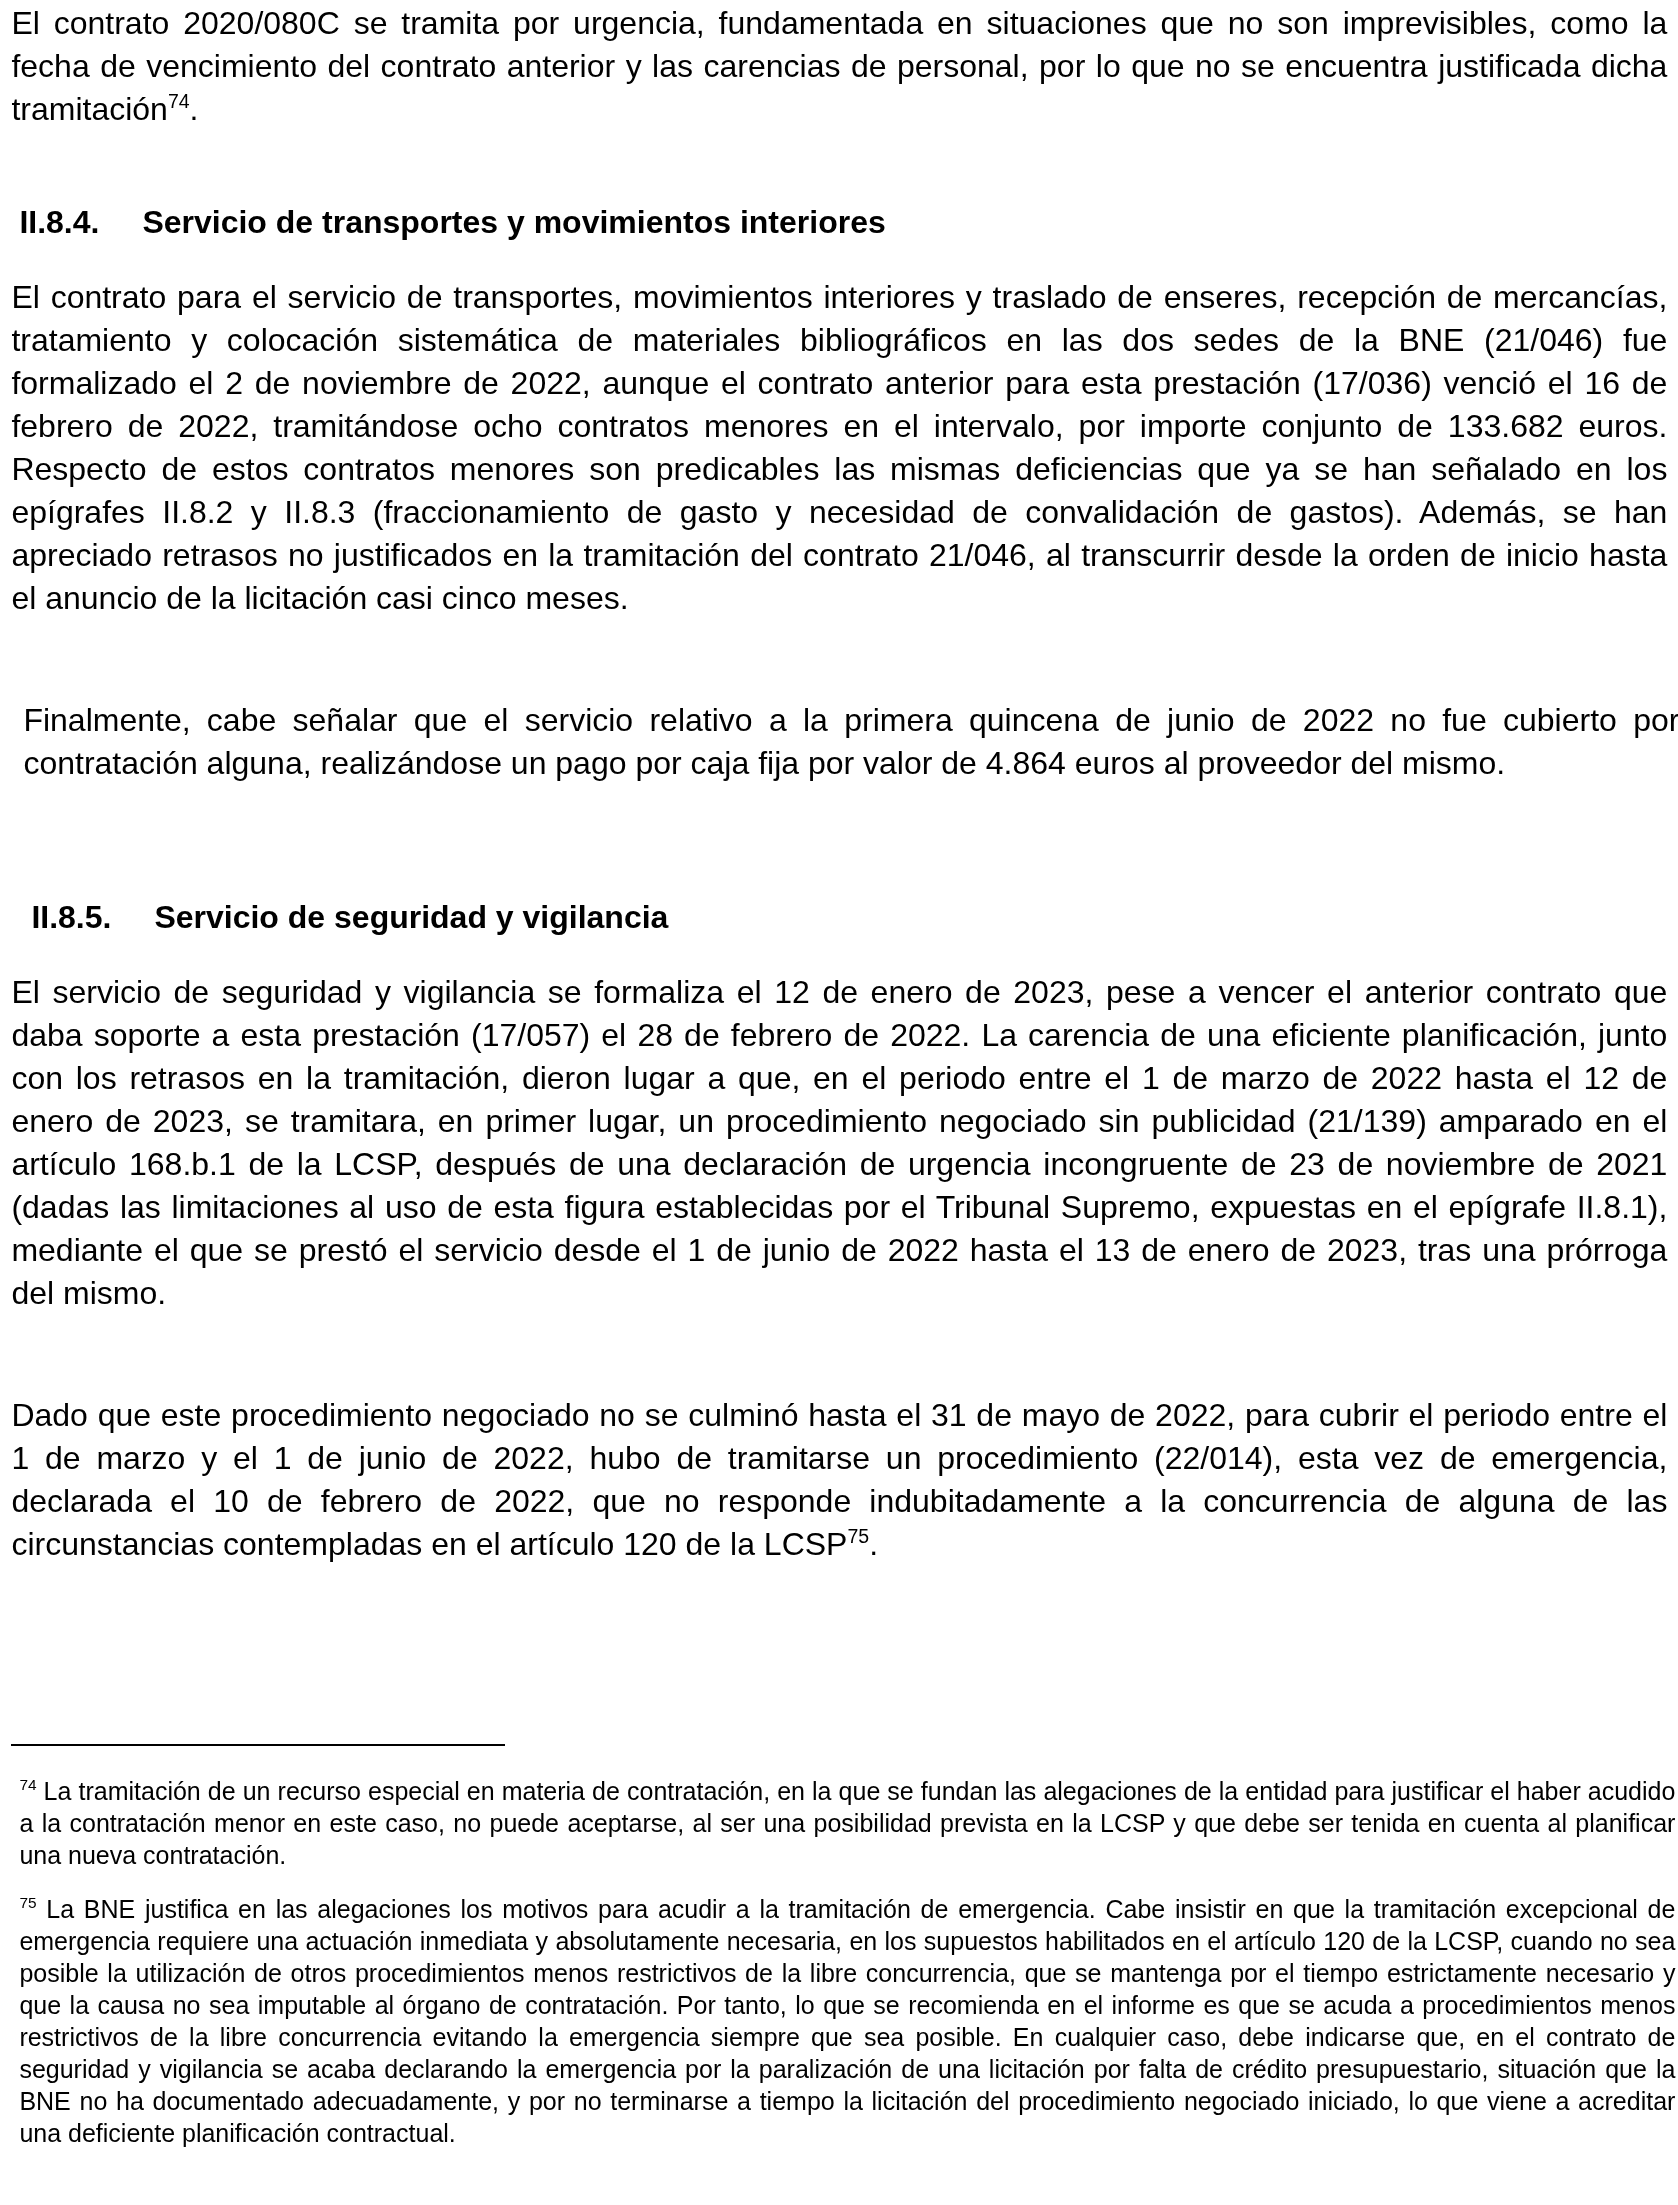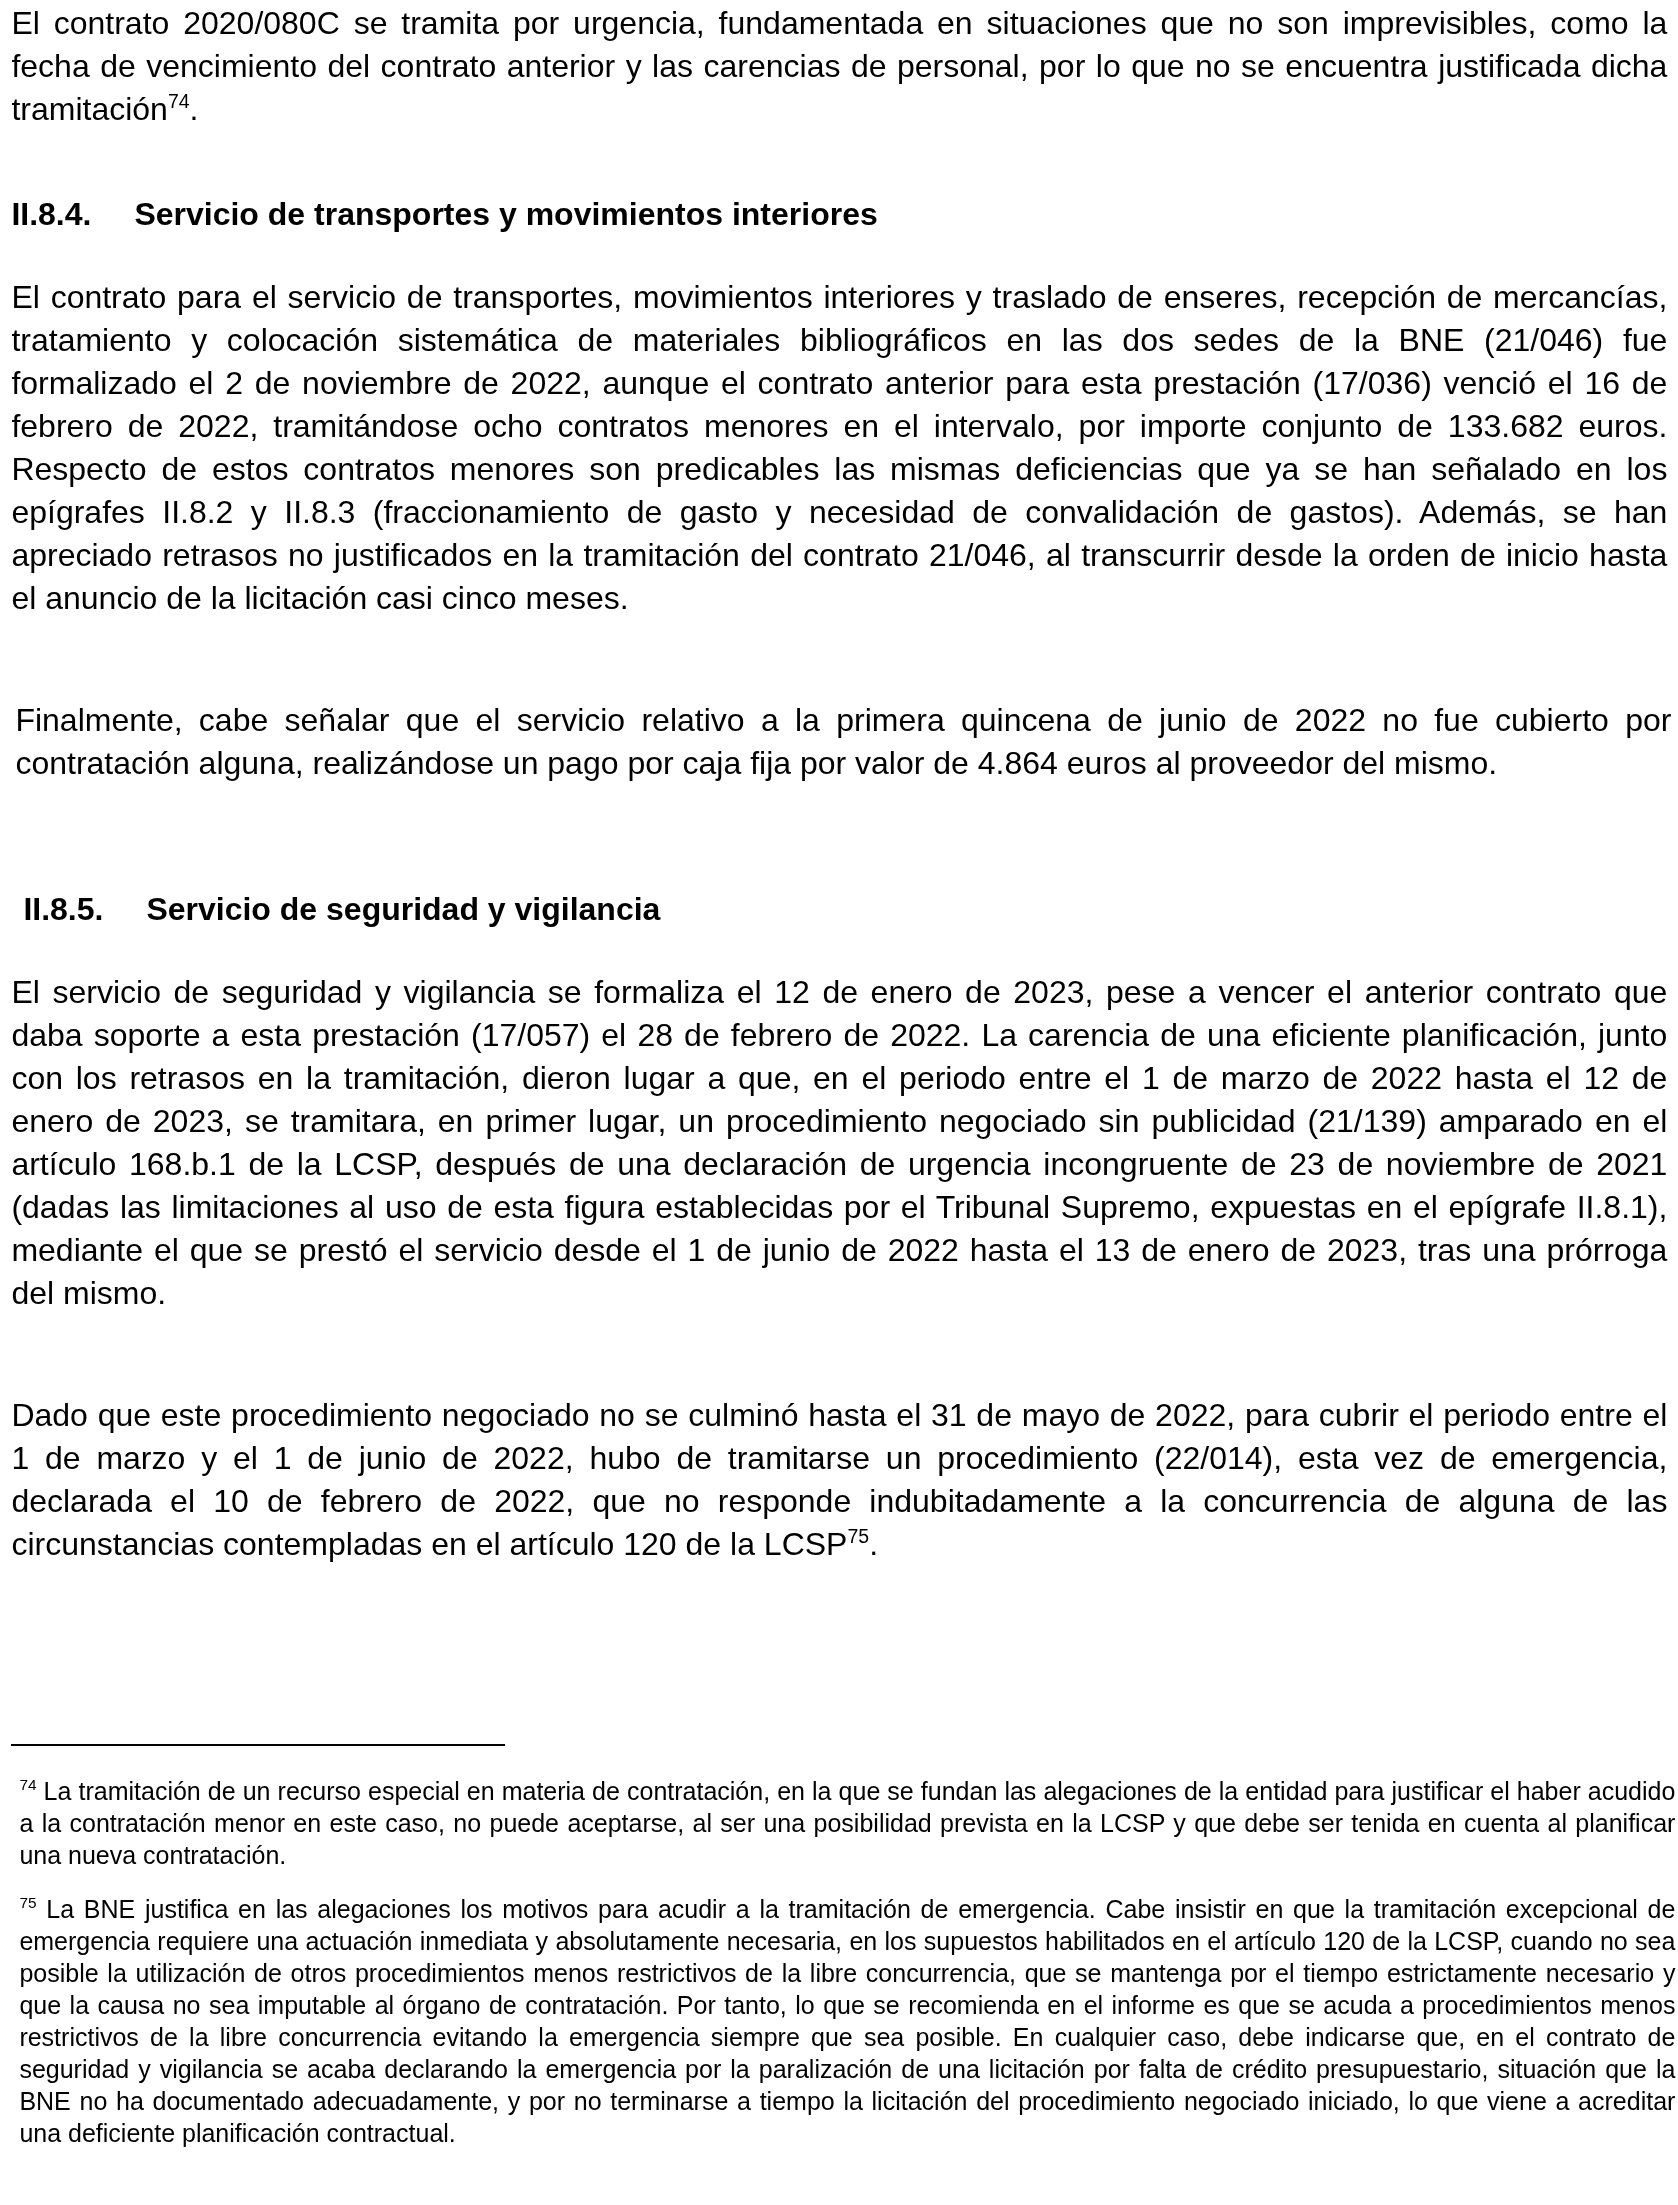--- a/index.html
+++ b/index.html
@@ -6,21 +6,21 @@
   body {
     width: 1678px; height: 2205px; position: relative; overflow: hidden;
     font-family: "Liberation Sans", sans-serif; color: #000;
   }
   .page { position: absolute; left: 11.4px; top: 0; width: 1656px; }
   .p {
     font-size: 32px; line-height: 43px; text-align: justify; margin: 0;
     text-align-last: left;
   }
   .h {
-    font-size: 32px; line-height: 43px; font-weight: bold; margin: 0;
+    font-size: 32px; line-height: 43px; font-weight: bold; margin: 8px;
   }
   .h .num { display: inline-block; width: 123px; }
   sup { font-size: 19.5px; line-height: 0; vertical-align: 12px; }
   .fn-sep { position: absolute; left: 11.4px; top: 1744px; width: 494px; height: 2.4px; background: #000; }
   .fn {
     position: absolute; left: 11.4px; width: 1656px;
     font-size: 25px; line-height: 32px; text-align: justify; margin: 8px;
   }
   .fn sup { font-size: 15.4px; vertical-align: 9.7px; }
 </style>
@@ -28,21 +28,21 @@
 <body>
 
 <div class="page">
 
   <p class="p" style="position:absolute; top:1.6px; left:0; width:1656px;"><span>El contrato 2020/080C se tramita por urgencia, fundamentada en situaciones que no son imprevisibles, como la fecha de vencimiento del contrato anterior y las carencias de personal, por lo que no se encuentra justificada dicha tramitación</span><sup>74</sup><span>.</span></p>
 
   <h2 class="h" style="position:absolute; top:193px; left:0;"><span class="num">II.8.4.</span><span>Servicio de transportes y movimientos interiores</span></h2>
 
   <p class="p" style="position:absolute; top:276px; left:0; width:1656px;">El contrato para el servicio de transportes, movimientos interiores y traslado de enseres, recepción de mercancías, tratamiento y colocación sistemática de materiales bibliográficos en las dos sedes de la BNE (21/046) fue formalizado el 2 de noviembre de 2022, aunque el contrato anterior para esta prestación (17/036) venció el 16 de febrero de 2022, tramitándose ocho contratos menores en el intervalo, por importe conjunto de 133.682 euros. Respecto de estos contratos menores son predicables las mismas deficiencias que ya se han señalado en los epígrafes II.8.2 y II.8.3 (fraccionamiento de gasto y necesidad de convalidación de gastos). Además, se han apreciado retrasos no justificados en la tramitación del contrato 21/046, al transcurrir desde la orden de inicio hasta el anuncio de la licitación casi cinco meses.</p>
 
-  <p class="p" style="position:absolute; top:699px; left:4px; width:1656px;">Finalmente, cabe señalar que el servicio relativo a la primera quincena de junio de 2022 no fue cubierto por contratación alguna, realizándose un pago por caja fija por valor de 4.864 euros al proveedor del mismo.</p>
+  <p class="p" style="position:absolute; top:699px; left:12px; width:1656px;">Finalmente, cabe señalar que el servicio relativo a la primera quincena de junio de 2022 no fue cubierto por contratación alguna, realizándose un pago por caja fija por valor de 4.864 euros al proveedor del mismo.</p>
 
   <h2 class="h" style="position:absolute; top:888px; left:12px;"><span class="num">II.8.5.</span><span>Servicio de seguridad y vigilancia</span></h2>
 
   <p class="p" style="position:absolute; top:971px; left:0; width:1656px;">El servicio de seguridad y vigilancia se formaliza el 12 de enero de 2023, pese a vencer el anterior contrato que daba soporte a esta prestación (17/057) el 28 de febrero de 2022. La carencia de una eficiente planificación, junto con los retrasos en la tramitación, dieron lugar a que, en el periodo entre el 1 de marzo de 2022 hasta el 12 de enero de 2023, se tramitara, en primer lugar, un procedimiento negociado sin publicidad (21/139) amparado en el artículo 168.b.1 de la LCSP, después de una declaración de urgencia incongruente de 23 de noviembre de 2021 (dadas las limitaciones al uso de esta figura establecidas por el Tribunal Supremo, expuestas en el epígrafe II.8.1), mediante el que se prestó el servicio desde el 1 de junio de 2022 hasta el 13 de enero de 2023, tras una prórroga del mismo.</p>
 
   <p class="p" style="position:absolute; top:1394px; left:0; width:1656px;"><span>Dado que este procedimiento negociado no se culminó hasta el 31 de mayo de 2022, para cubrir el periodo entre el 1 de marzo y el 1 de junio de 2022, hubo de tramitarse un procedimiento (22/014), esta vez de emergencia, declarada el 10 de febrero de 2022, que no responde indubitadamente a la concurrencia de alguna de las circunstancias contempladas en el artículo 120 de la LCSP</span><sup>75</sup><span>.</span></p>
 
 </div>
 
 <div class="fn-sep"></div>

